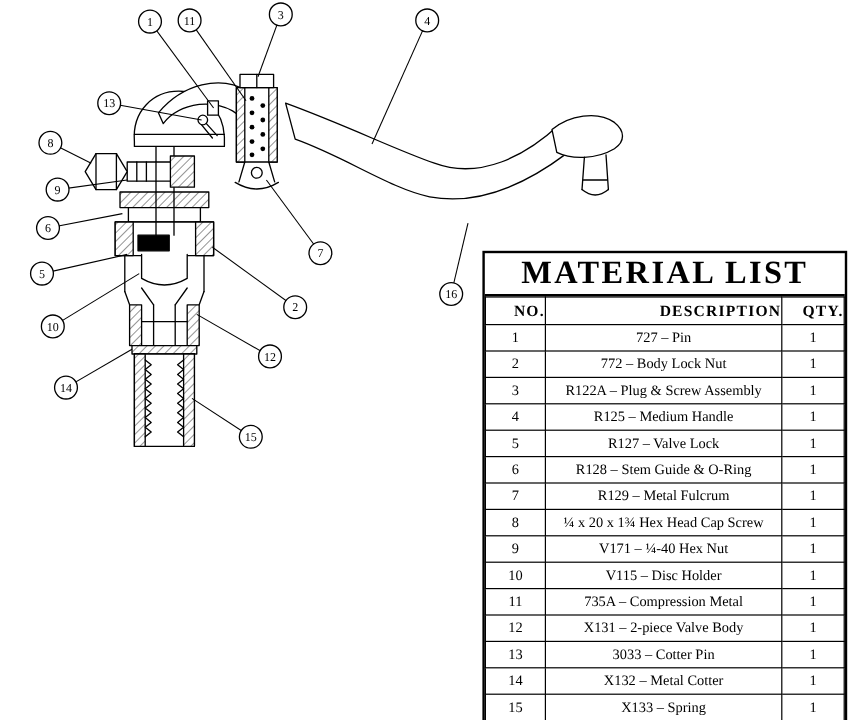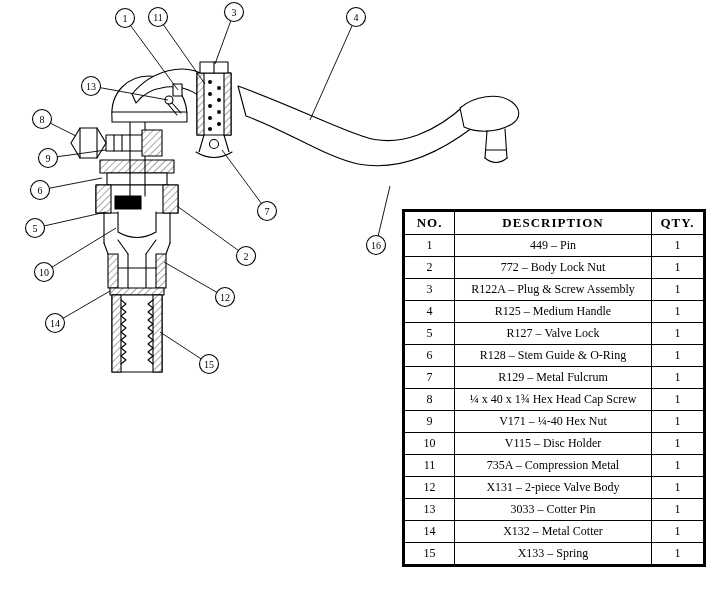--- a/index.html
+++ b/index.html
@@ -10,21 +10,21 @@
   .balloon { fill:#fff; stroke:#000; stroke-width:1.1; }
   .leader  { stroke:#000; stroke-width:0.9; }
   .balloon-num { font-family:"Liberation Serif", serif; font-size:10px; fill:#000; stroke:none;
                  text-anchor:middle; }
   .material-list { position:absolute; left:402px; top:209px; width:304px; border:2px solid #000;
                    background:#fff; }
   .ml-title { font-weight:bold; font-size:27px; text-align:center; letter-spacing:2px;
               padding:1px 0 2px 0; border-bottom:2px solid #000; }
   table.ml { width:100%; border-collapse:collapse; table-layout:fixed; }
   .ml th, .ml td { border:1px solid #000; text-align:center; }
-  .ml th { font-size:13px; padding:3px 0; letter-spacing:1px; }
+  .ml th { font-size:13px; padding:3px 0; letter-spacing:1px;text-align:right; }
   .ml td { font-size:12px; padding:3px 1px; }
 </style>
 </head>
 <body>
 
 <svg id="diagram" width="711" height="600" viewBox="0 0 711 600">
   <defs>
     <pattern id="hatch" patternUnits="userSpaceOnUse" width="5" height="5" patternTransform="rotate(45)">
       <rect width="5" height="5" fill="#fff"></rect>
       <line x1="0" y1="0" x2="0" y2="5" stroke="#000" stroke-width="0.7"></line>
@@ -218,37 +218,38 @@
       </g>
       <g>
         <line x1="376" y1="245" x2="390" y2="186" class="leader"></line>
         <circle cx="376" cy="245" r="9.5" class="balloon"></circle>
         <text x="376" y="248.5" class="balloon-num">16</text>
       </g>
     </g>
 </svg>
 
 <div class="material-list">
+  <div class="ml-title">MATERIAL LIST</div>
   <table class="ml">
     <colgroup>
         <col style="width:50px">
         <col>
         <col style="width:52px">
       </colgroup>
     <thead>
       <tr>
         <th>NO.</th>
         <th>DESCRIPTION</th>
         <th>QTY.</th>
       </tr>
     </thead>
     <tbody>
         <tr>
           <td>1</td>
-          <td>449 – Pin</td>
+          <td>727 – Pin</td>
           <td>1</td>
         </tr>
         <tr>
           <td>2</td>
           <td>772 – Body Lock Nut</td>
           <td>1</td>
         </tr>
         <tr>
           <td>3</td>
           <td>R122A – Plug &amp; Screw Assembly</td>
@@ -269,21 +270,21 @@
           <td>R128 – Stem Guide &amp; O-Ring</td>
           <td>1</td>
         </tr>
         <tr>
           <td>7</td>
           <td>R129 – Metal Fulcrum</td>
           <td>1</td>
         </tr>
         <tr>
           <td>8</td>
-          <td>¼ x 40 x 1¾  Hex Head Cap Screw</td>
+          <td>¼ x 20 x 1¾  Hex Head Cap Screw</td>
           <td>1</td>
         </tr>
         <tr>
           <td>9</td>
           <td>V171 – ¼-40 Hex Nut</td>
           <td>1</td>
         </tr>
         <tr>
           <td>10</td>
           <td>V115 – Disc Holder</td>

